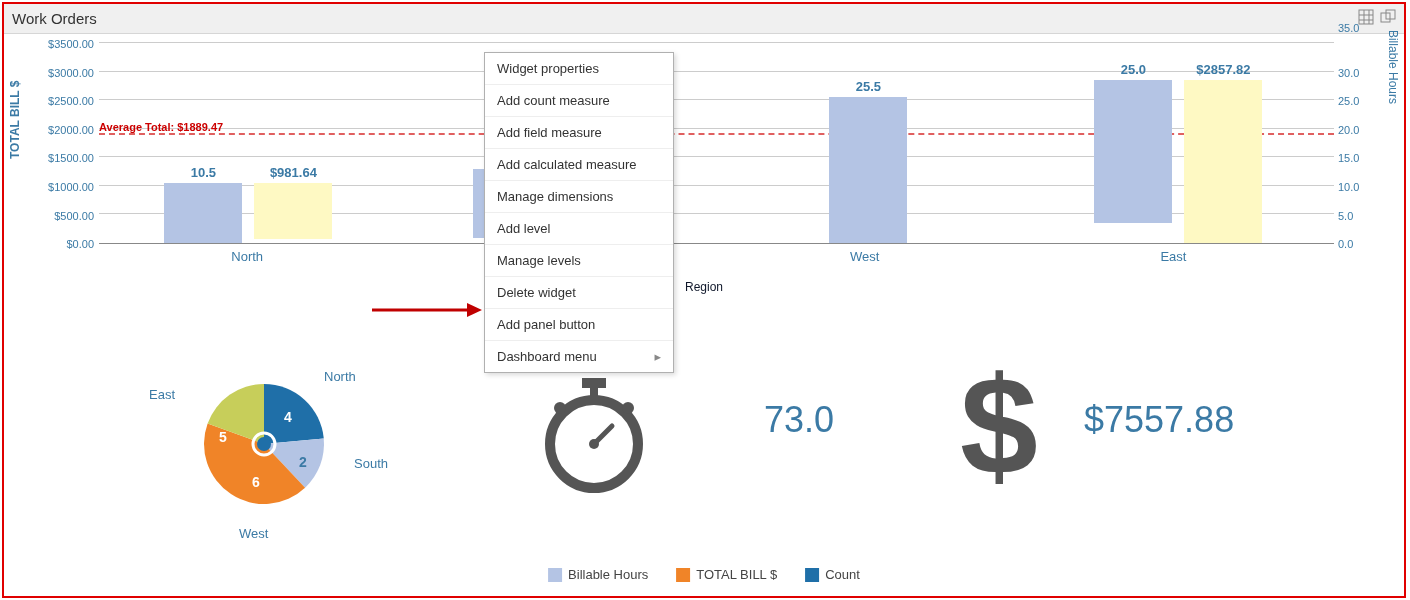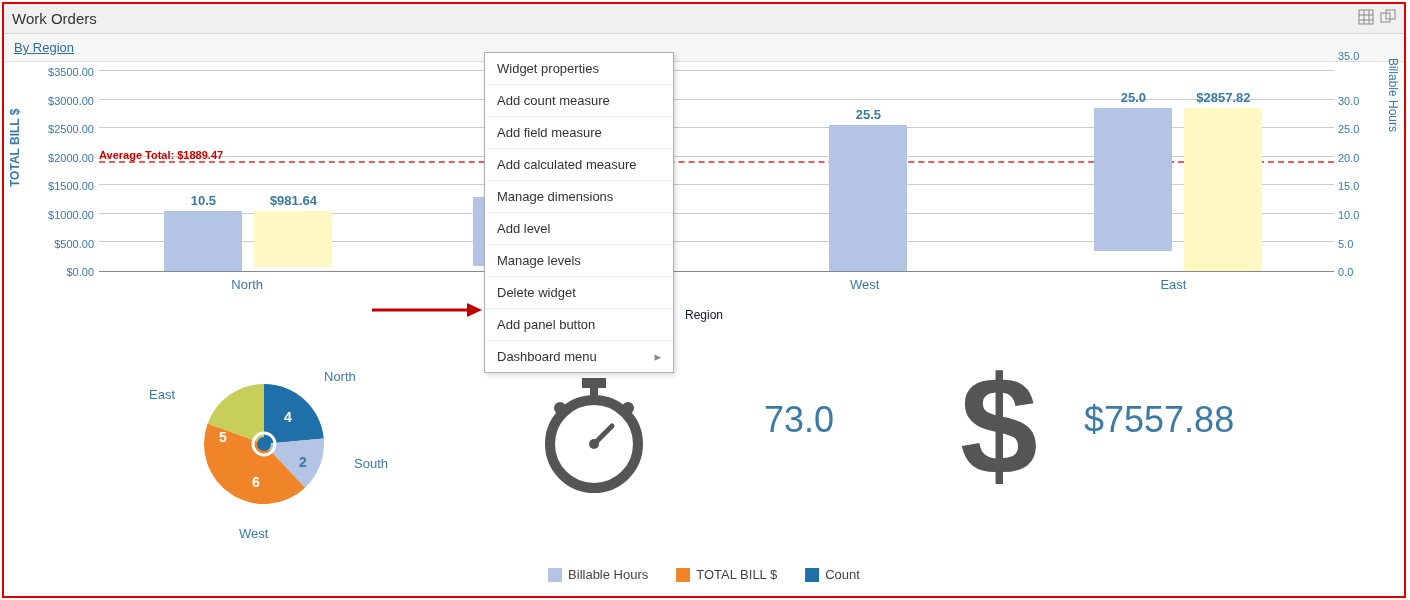--- a/index.html
+++ b/index.html
@@ -206,23 +206,20 @@
       </span>
       <span>
         <svg viewBox="0 0 16 16">
             <rect x="1" y="4" width="9" height="9" fill="none" stroke="#888"></rect>
             <rect x="6" y="1" width="9" height="9" fill="none" stroke="#888"></rect>
           </svg>
       </span>
     </div>
   </div>
 
-  <div class="tabbar">
-    <span class="tab">By Region</span>
-  </div>
 
   <div class="chart-zone">
     <span class="y-left-label">TOTAL BILL $</span>
     <span class="y-right-label">Billable Hours</span>
     <span class="x-label">Region</span>
 
     <div class="y-left-ticks">
       <div class="tick" style="bottom:-6px">$0.00</div>
       <div class="tick" style="bottom:22px">$500.00</div>
       <div class="tick" style="bottom:51px">$1000.00</div>

